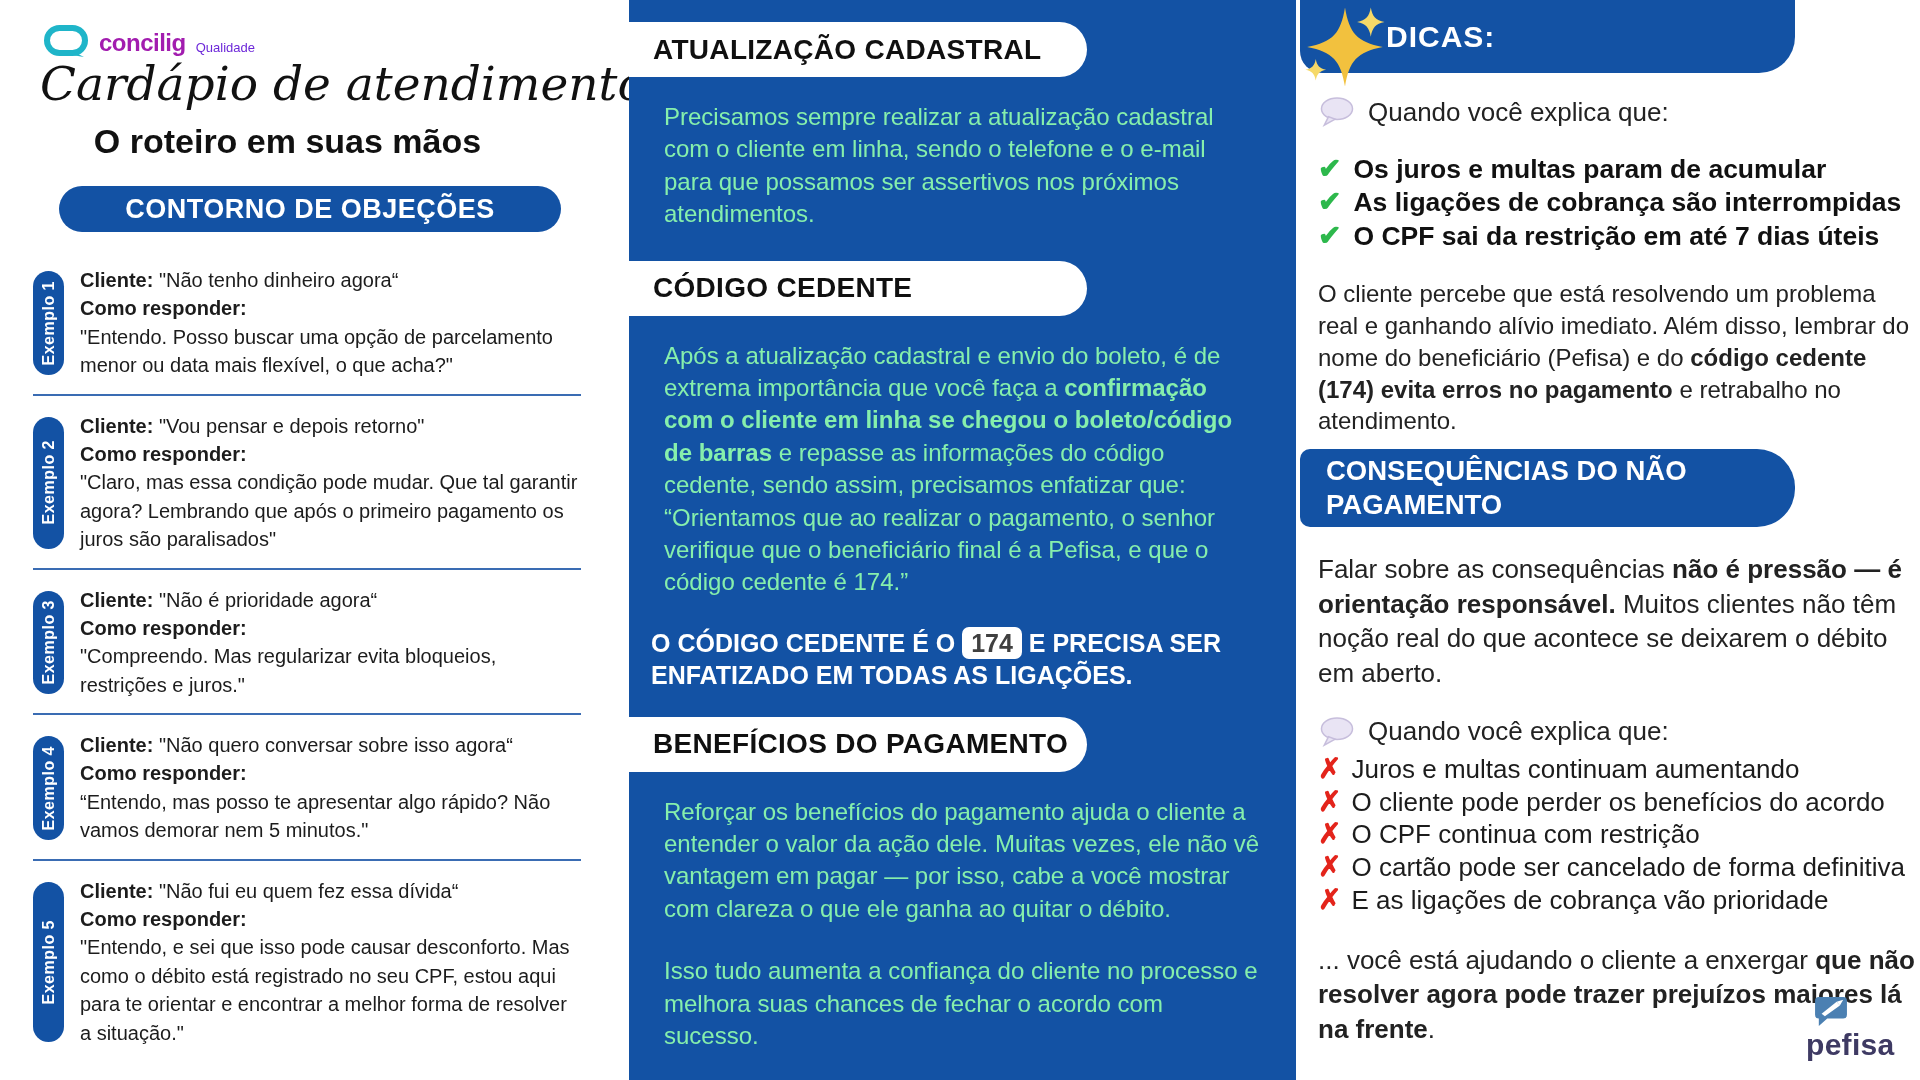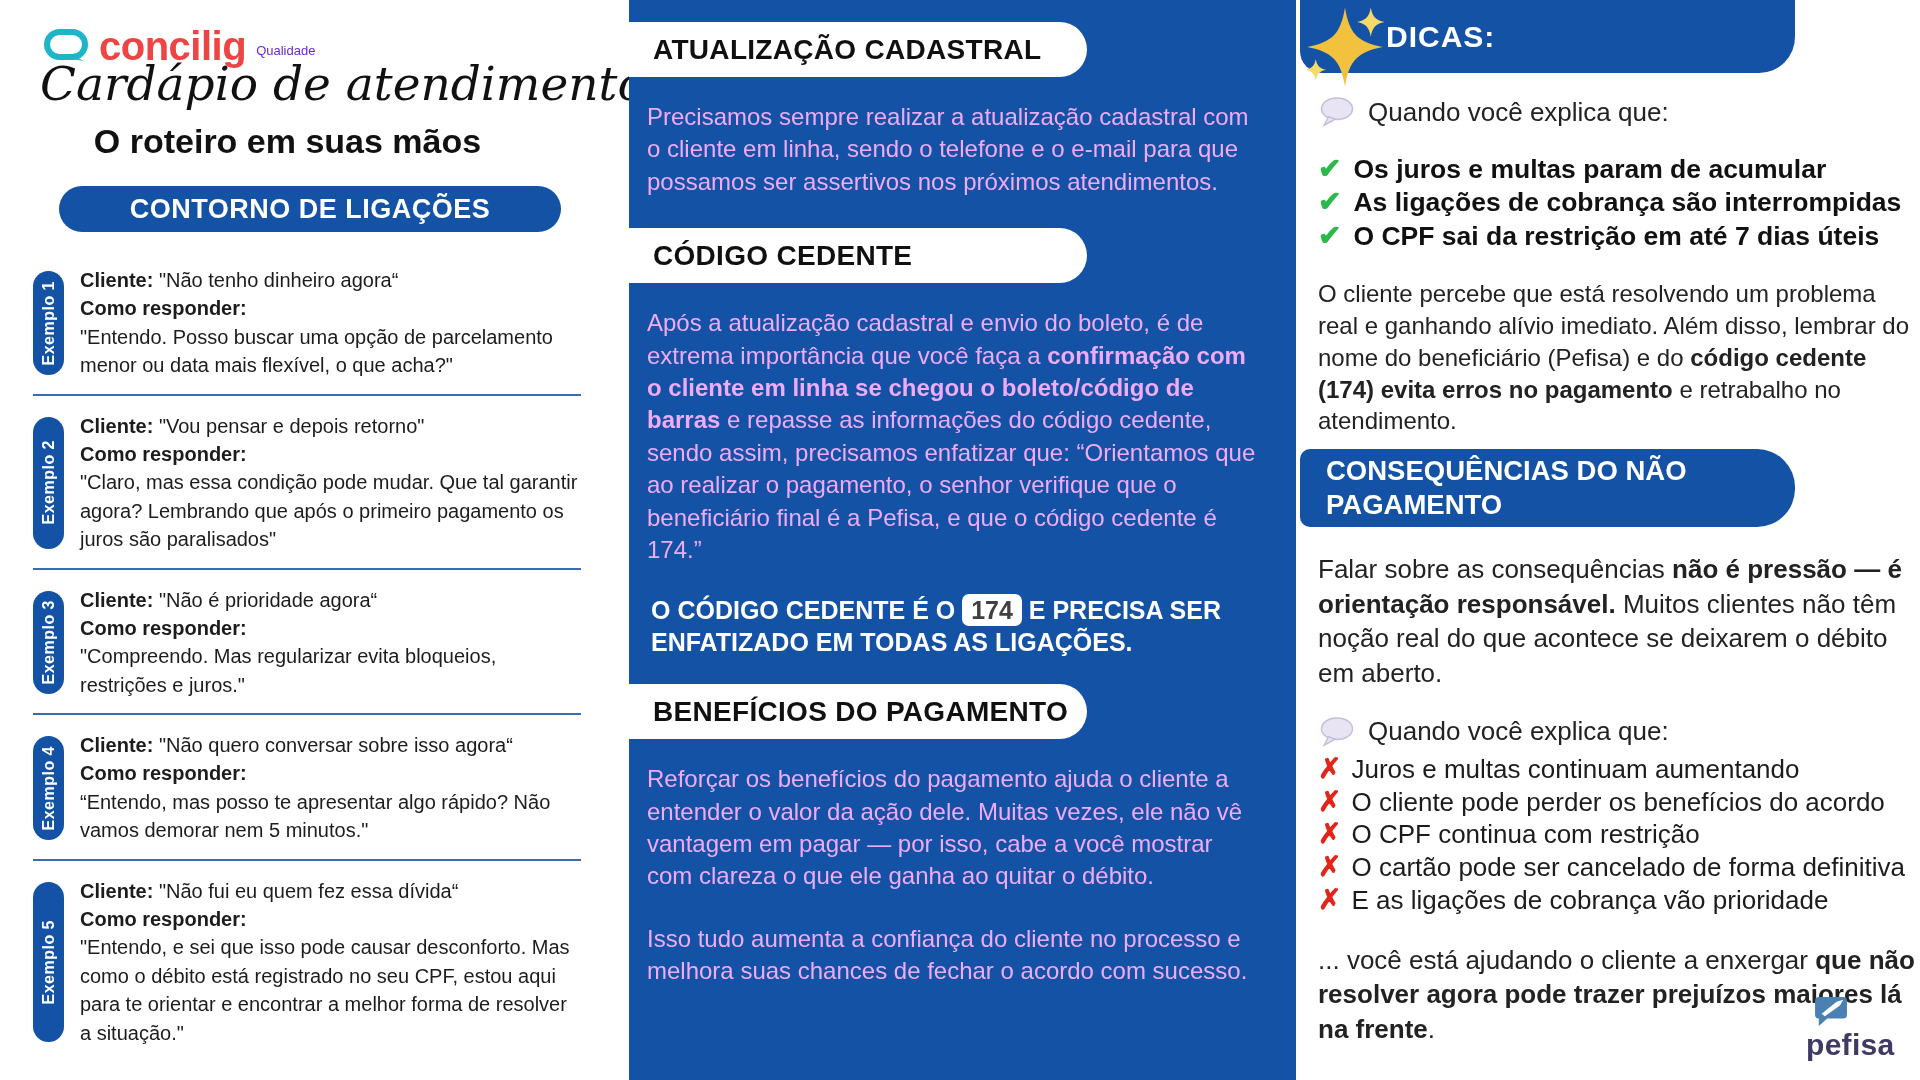--- a/index.html
+++ b/index.html
@@ -1,21 +1,21 @@
 <!DOCTYPE html>
 <html><head>
 <meta charset="utf-8">
 <style>
   html,body{margin:0;padding:0;background:#ffffff;}
   .page{position:relative;width:1920px;height:1080px;background:#ffffff;overflow:hidden;
         font-family:"Liberation Sans",sans-serif;color:#1c1c1c;}
 
   
   .brand{position:absolute;left:43px;top:24px;display:flex;align-items:center;gap:10px;}
-  .brand-word{font-size:40px;font-weight:700;color:#ef4444;letter-spacing:-0.5px;}
+  .brand-word{font-size:24px;font-weight:700;color:#a21caf;letter-spacing:-0.5px;}
   .brand-tag{font-size:13px;color:#6d28d9;padding-top:8px;}
   .script-title{position:absolute;left:40px;top:56px;white-space:nowrap;
         font-family:"DejaVu Serif",serif;font-style:italic;font-size:47px;color:#111;}
   .main-sub{position:absolute;left:0;top:122px;width:575px;text-align:center;
         font-size:34px;font-weight:700;color:#111;}
   .obj-pill{position:absolute;left:59px;top:186px;width:502px;height:46px;background:#1352A4;
         border-radius:26px;display:flex;align-items:center;justify-content:center;
         color:#fff;font-weight:700;font-size:27px;letter-spacing:.5px;}
   .examples{position:absolute;left:33px;top:250px;width:548px;}
   .example{display:flex;gap:16px;padding:16px 0 14px;}
@@ -26,21 +26,21 @@
         font-weight:700;font-size:16px;letter-spacing:.5px;}
   .ex-body{flex:1;font-size:20px;line-height:1.42;color:#1c1c1c;}
   .lbl{font-weight:700;}
 
   
   .mid{position:absolute;left:629px;top:0;width:667px;height:1080px;background:#1352A4;}
   .mid-pill{width:458px;height:55px;background:#fff;border-radius:0 30px 30px 0;
         display:flex;align-items:center;padding-left:24px;box-sizing:border-box;
         font-size:28px;font-weight:700;color:#101010;letter-spacing:.3px;}
   .p1{margin-top:22px}.p2{margin-top:30px}.p3{margin-top:26px}
-  .mid-body{color:#f0abfc;font-size:24px;line-height:1.35;padding:0 36px 0 18px;margin-top:24px;}
+  .mid-body{color:#86efac;font-size:24px;line-height:1.35;padding:0 36px 0 35px;margin-top:24px;}
   .emphasis{color:#fff;font-weight:700;font-size:25px;line-height:1.28;
         padding:0 70px 0 22px;margin-top:28px;}
   .code-badge{display:inline-block;background:#fff;color:#404040;border-radius:7px;
         padding:0 9px;font-weight:700;}
   .b{font-weight:700;}
 
   
   .dicas-bar{position:absolute;left:1300px;top:0;width:495px;height:73px;background:#1352A4;
         border-radius:0 0 36px 22px;display:flex;align-items:center;}
   .sparkle{position:absolute;left:2px;top:4px;width:86px;height:86px;}
@@ -80,21 +80,21 @@
         <path d="M27 26 L41 33 L23 30 Z" fill="#1FB5C9"></path>
       </svg>
     </span>
     <span class="brand-word">concilig</span>
     <span class="brand-tag">Qualidade</span>
   </div>
 
   <div class="script-title">Cardápio de atendimento</div>
   <div class="main-sub">O roteiro em suas mãos</div>
 
-  <div class="obj-pill">CONTORNO DE LIGAÇÕES</div>
+  <div class="obj-pill">CONTORNO DE OBJEÇÕES</div>
 
   <div class="examples">
 
     <div class="example">
       <div class="ex-tab">
           <span>Exemplo 1</span>
         </div>
       <div class="ex-body">
         <div><span class="lbl">Cliente:</span> <span>"Não tenho dinheiro agora“</span></div>
         <div class="lbl">Como responder:</div>

